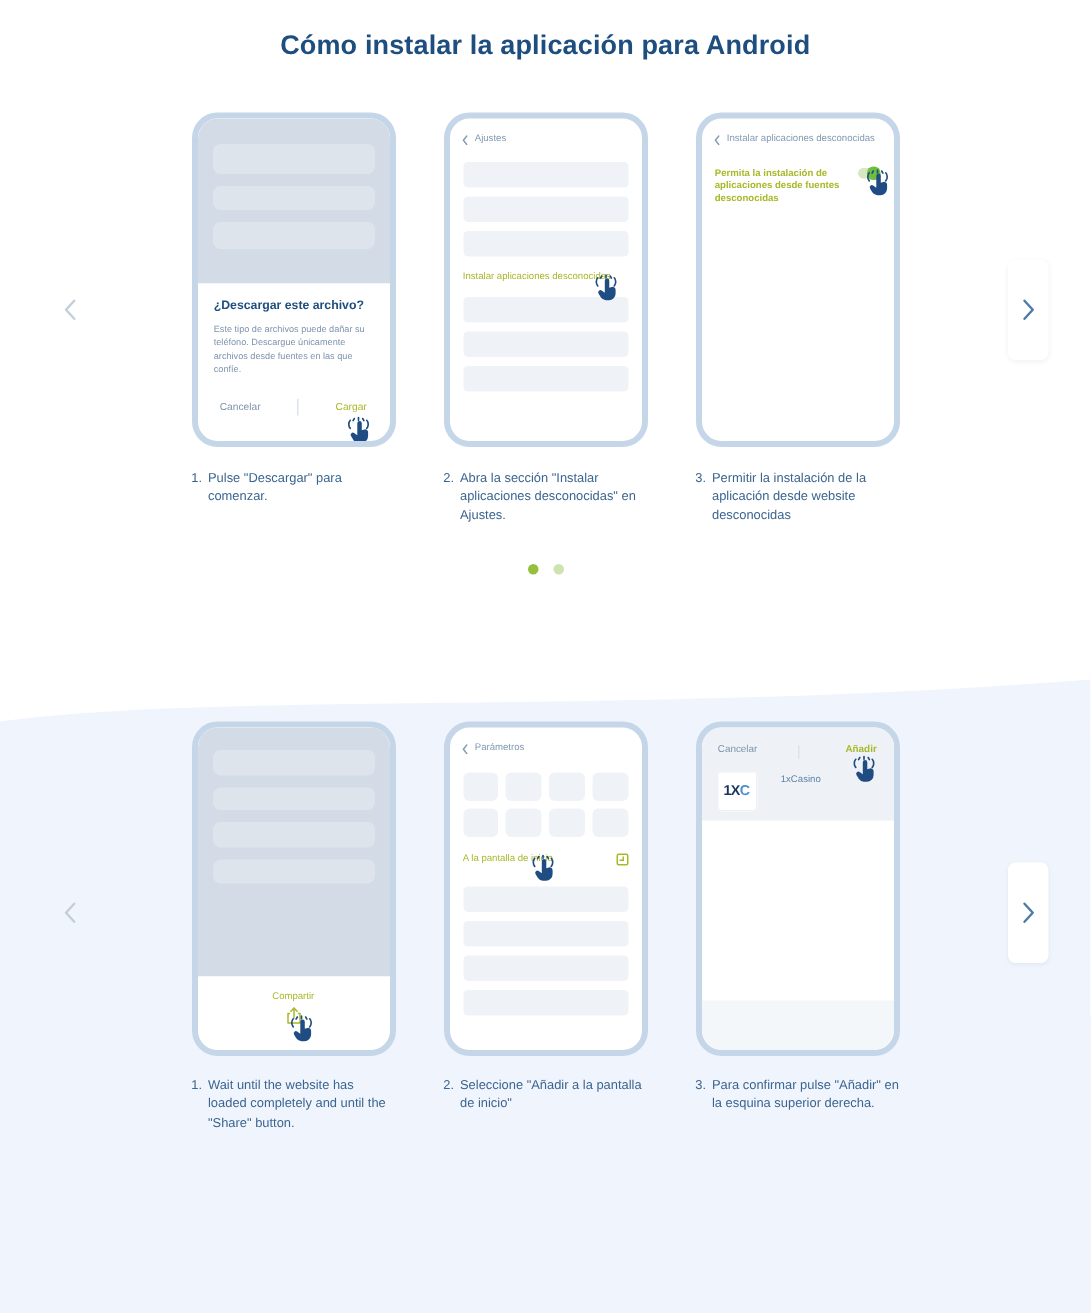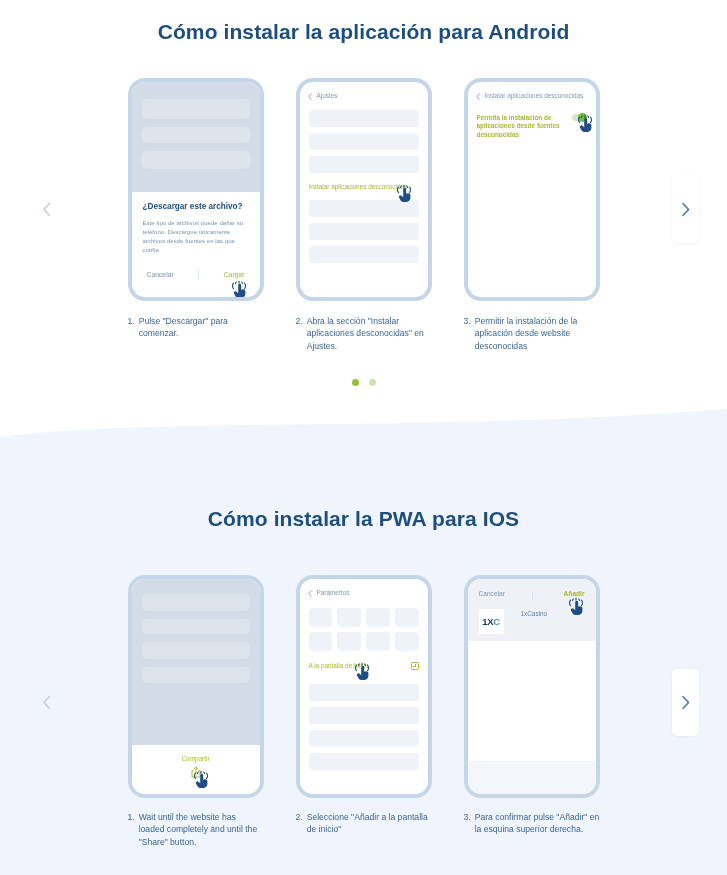--- a/index.html
+++ b/index.html
@@ -17,21 +17,21 @@
   .sec-ios { height: 438px; background: #f0f5fd; position: relative; }
   .wave {
     position: absolute; top: -30px; left: 0; width: 727px; height: 40px;
     overflow: hidden; pointer-events: none;
   }
   .wave svg { display: block; }
 
   .sec-title {
     text-align: center;
     color: #1d4e7e;
-    font-size: 21px;
+    font-size: 18px;
     font-weight: bold;
     letter-spacing: .1px;
   }
   .sec-android .sec-title { padding-top: 20px; }
   .sec-ios .sec-title { padding-top: 70px; }
 
   
   .carousel {
     position: relative;
     display: flex;
@@ -311,21 +311,20 @@
     </div>
   </section>
 
   <section class="section sec-ios">
     <div class="wave">
       <svg width="727" height="40" viewBox="0 0 727 40" preserveAspectRatio="none">
         <path d="M0 38 L0 30 C150 10 420 26 727 2 L727 40 L0 40 Z" fill="#f0f5fd"></path>
       </svg>
     </div>
 
-    <h2 class="sec-title">Cómo instalar la PWA para IOS</h2>
 
     <div class="carousel">
 
       <div class="arrow-btn flat arr-left">
         <span>
           <svg width="9" height="15" viewBox="0 0 9 15">
               <path d="M7.5 1.5 L2 7.5 L7.5 13.5" fill="none" stroke="#c3ced9" stroke-width="1.6" stroke-linecap="round" stroke-linejoin="round"></path>
             </svg>
         </span>
       </div>

